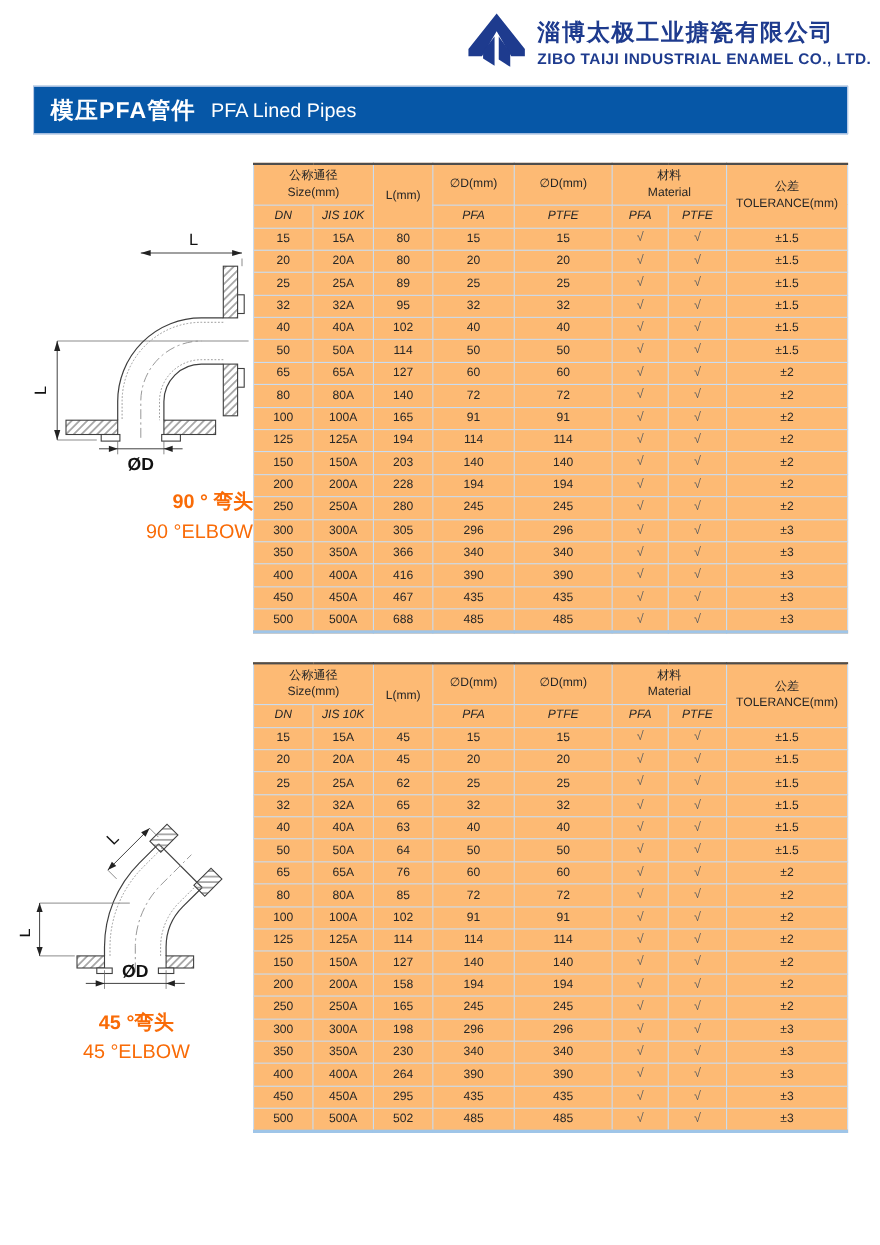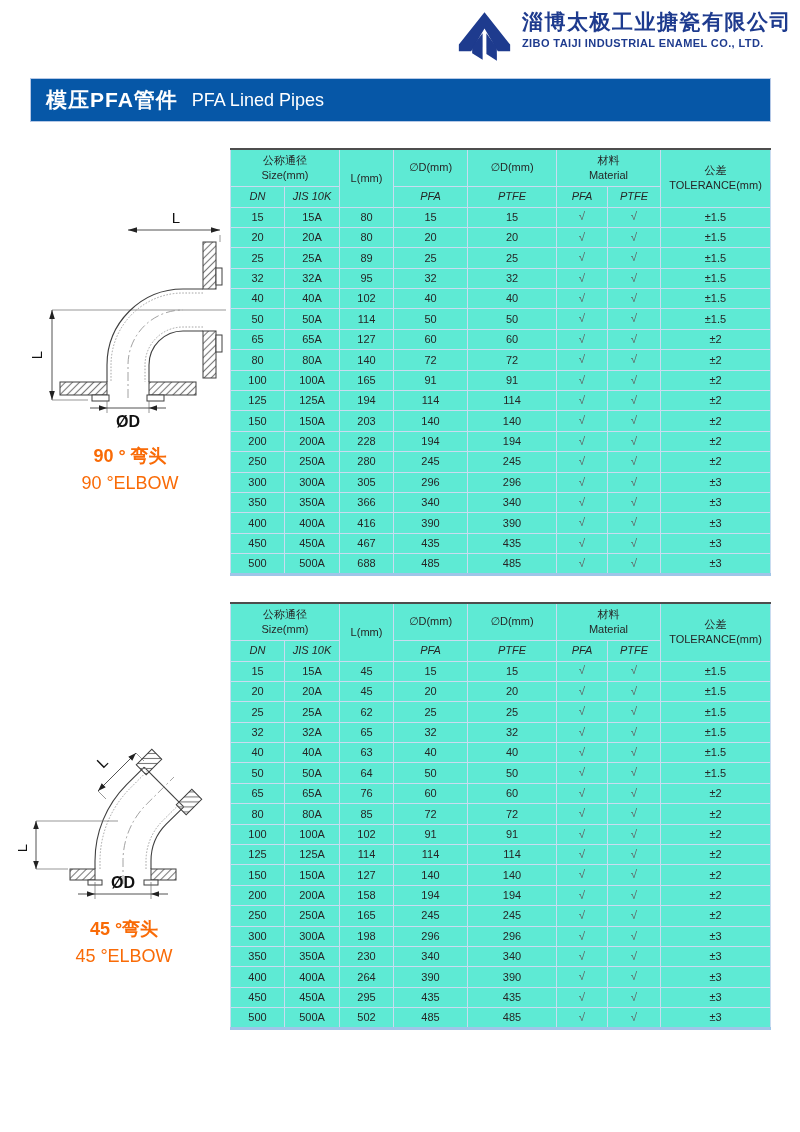--- a/index.html
+++ b/index.html
@@ -1,33 +1,33 @@
 <!DOCTYPE html>
 <html><head>
 <meta charset="utf-8">
 <style>
   html,body{margin:0;padding:0;background:#ffffff;}
   #page{position:relative;width:800px;height:1132px;background:#fff;overflow:hidden;
         font-family:"Liberation Sans","DejaVu Sans",sans-serif;color:#1a1a1a;}
 
   
-  .logo-block{position:absolute;top:10px;right:8px;display:flex;align-items:flex-start;gap:9px;}
+  .logo-block{position:absolute;top:10px;right:8px;display:flex;align-items:center;gap:9px;}
   .logo-text{display:flex;flex-direction:column;}
   .company-cn{font-size:21px;font-weight:bold;color:#1e3b8e;letter-spacing:1.5px;line-height:1.15;}
-  .company-en{font-size:11px;font-weight:bold;color:#1e3b8e;letter-spacing:0.4px;margin-top:3px;}
+  .company-en{font-size:14px;font-weight:bold;color:#1e3b8e;letter-spacing:0.4px;margin-top:3px;}
 
   
   .title-bar{position:absolute;left:30px;top:78px;width:741px;height:44px;background:#0657a7;
              border:1px solid #b5c8e6;box-sizing:border-box;display:flex;align-items:center;padding-left:15px;}
   .title-cn{font-size:21px;font-weight:bold;color:#fff;letter-spacing:1px;}
   .title-en{font-size:18px;color:#fff;margin-left:14px;}
 
   
   .spec-table{position:absolute;left:230px;width:541px;border-collapse:collapse;table-layout:fixed;
-              font-size:11px;color:#262626;background:#5eead4;
+              font-size:11px;color:#262626;background:#fdba74;
               border-top:2px solid #4d4d4d;border-bottom:3px solid #9fc5e8;}
   .spec-table td,.spec-table th{border:1px solid #c9dcf0;text-align:center;vertical-align:middle;
               padding:0;font-weight:normal;line-height:1.35;overflow:hidden;white-space:nowrap;}
   .spec-table thead tr.h1{height:37px;}
   .spec-table thead tr.h2{height:21px;font-style:italic;}
   .spec-table tbody tr{height:20.4px;}
   .spec-table .check{color:#5f5f5f;font-size:11.5px;}
   #table-90{top:148px;}
   #table-45{top:602px;}
 
@@ -39,21 +39,21 @@
   .cline{fill:none;stroke:#8a8a8a;stroke-width:0.8;stroke-dasharray:9 3 2 3;}
   .dim{stroke:#3f3f3f;stroke-width:0.9;fill:none;}
   .thin{stroke:#6a6a6a;stroke-width:0.7;fill:none;}
   .arr{fill:#222;stroke:none;}
   .plainrect{fill:#fff;stroke:#3f3f3f;stroke-width:1;}
   .dimlabel{font-size:15px;fill:#111;}
   .dimlabel-big{font-size:16px;fill:#111;font-weight:bold;}
 
   
   .section-label{position:absolute;text-align:center;color:#f96b07;}
-  #label-90{left:30px;top:443px;width:200px;}
+  #label-90{left:30px;top:443px;width:200px;text-align:right;}
   #label-45{left:18px;top:916px;width:212px;}
   .label-cn{font-size:18px;font-weight:bold;line-height:1.5;}
   .label-en{font-size:18px;line-height:1.5;}
 </style>
 </head>
 <body>
 
 <div id="page">
 
   <div class="logo-block">

